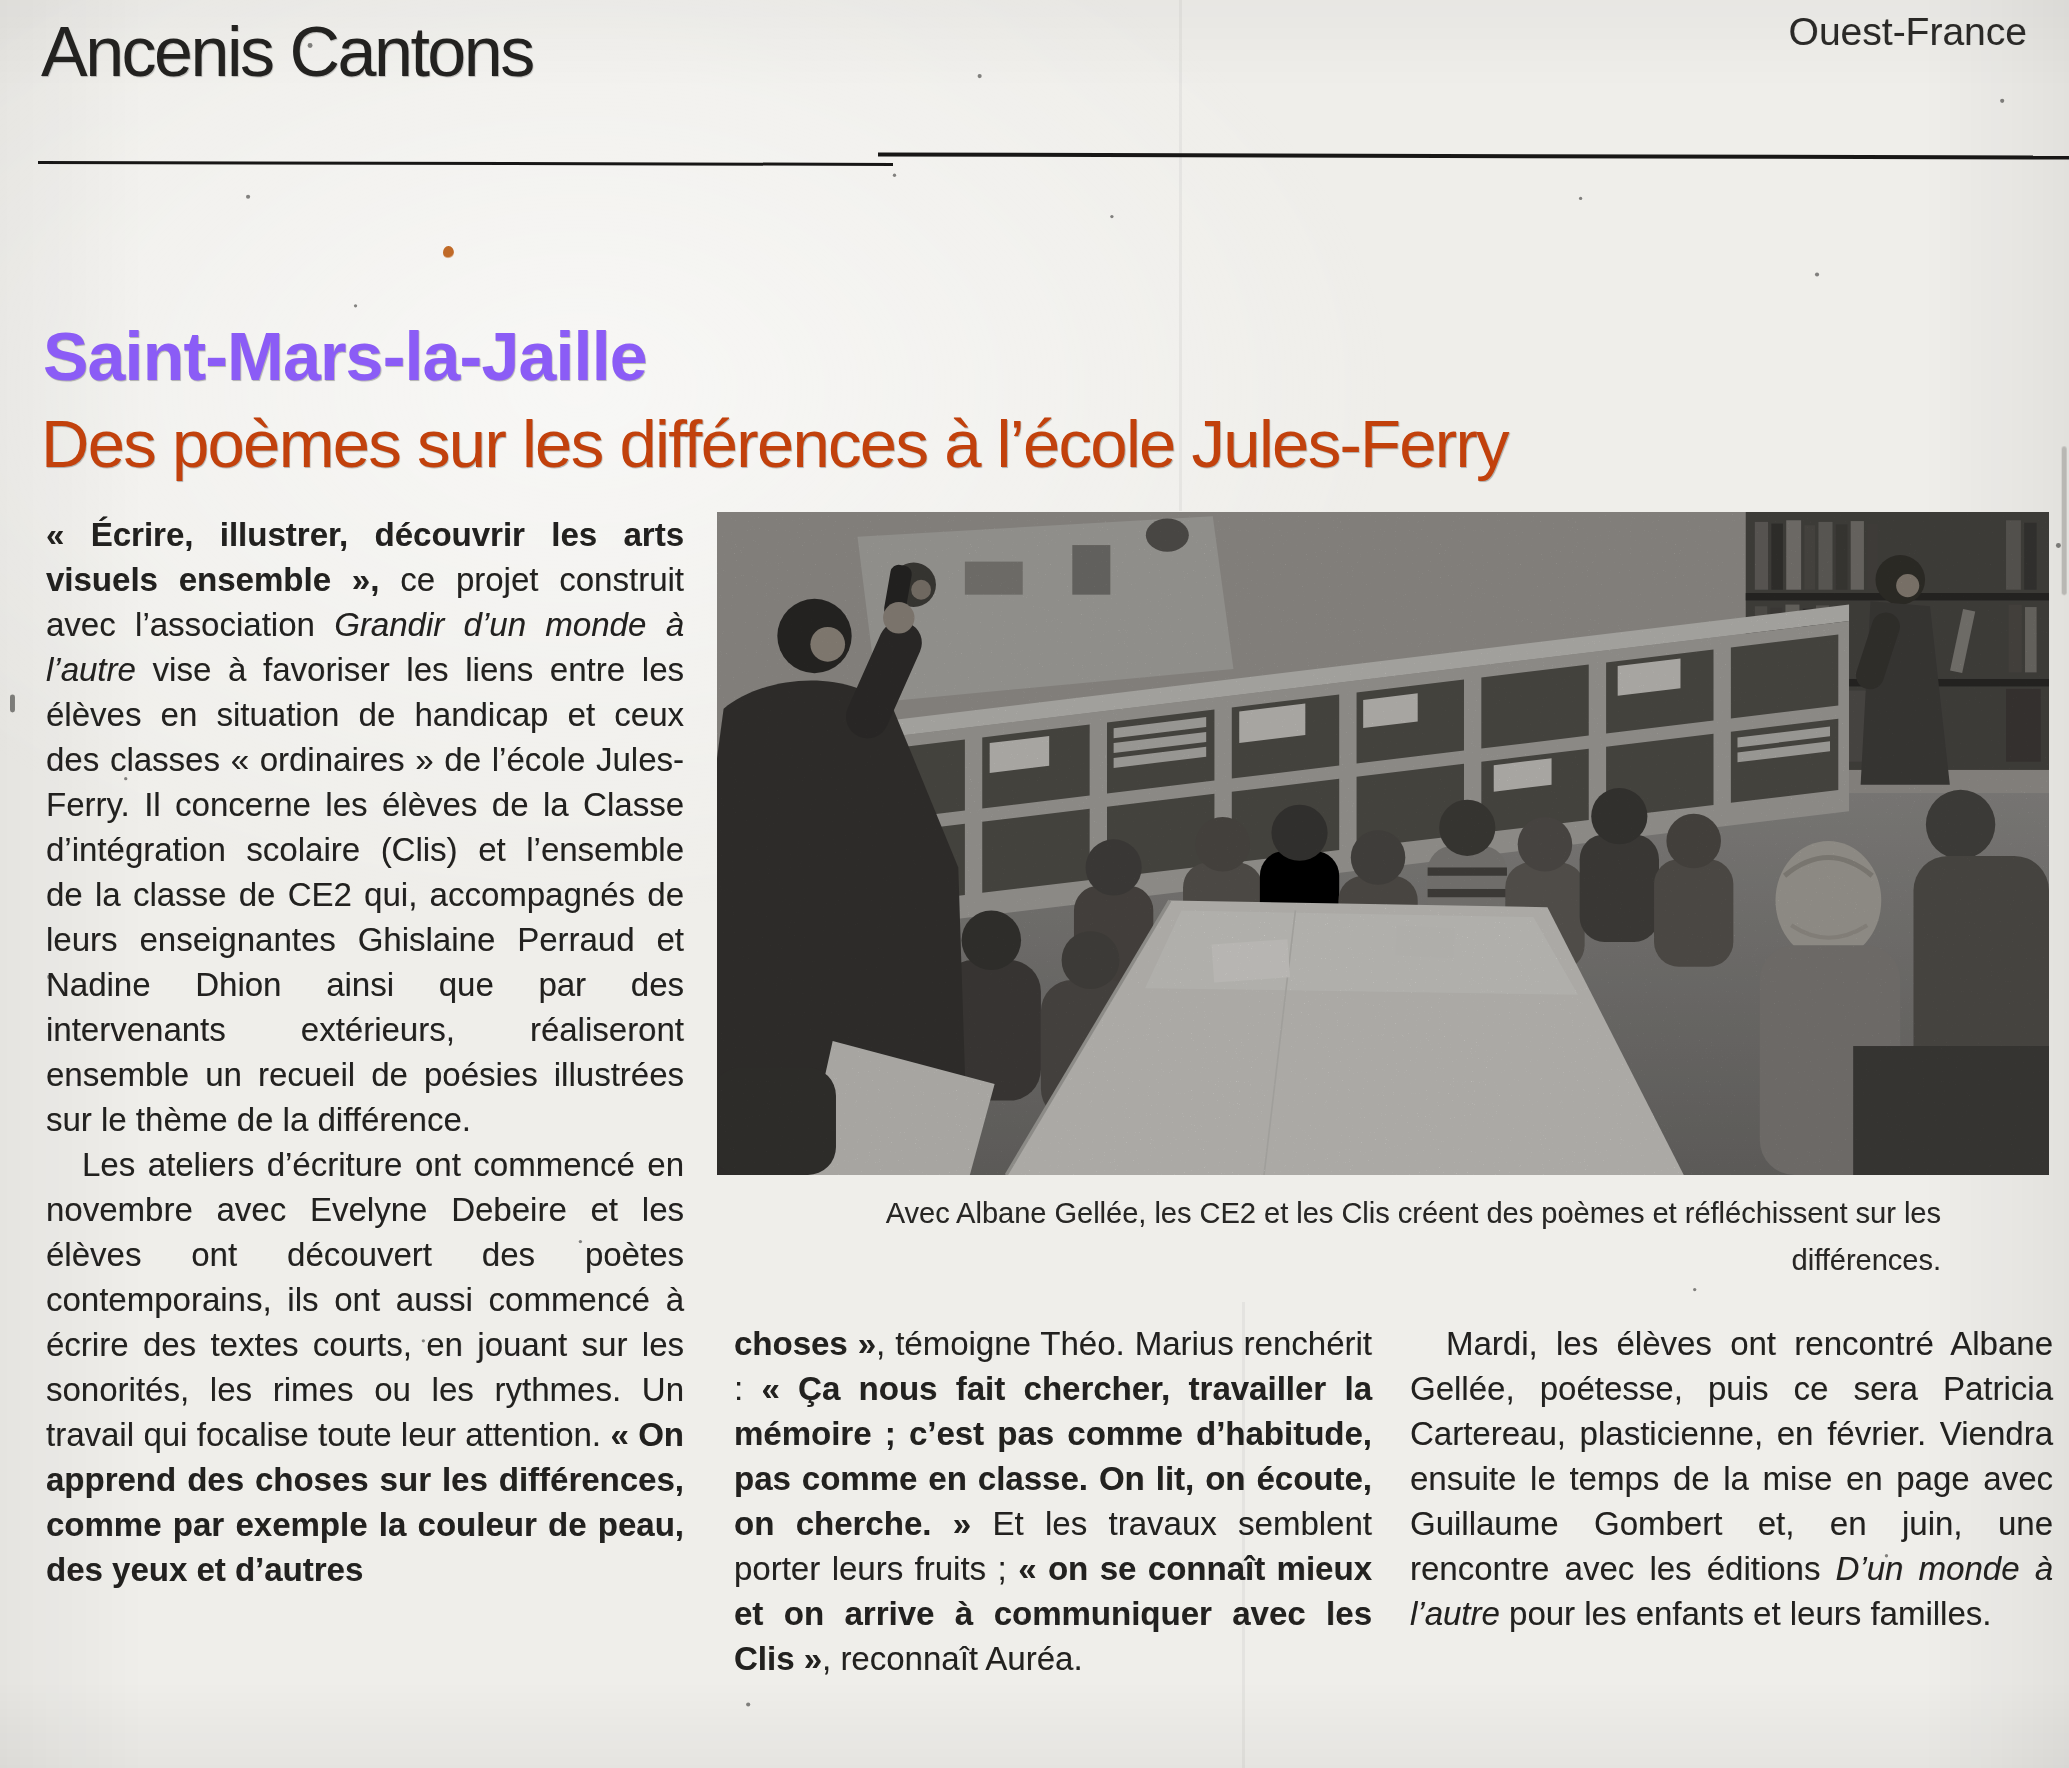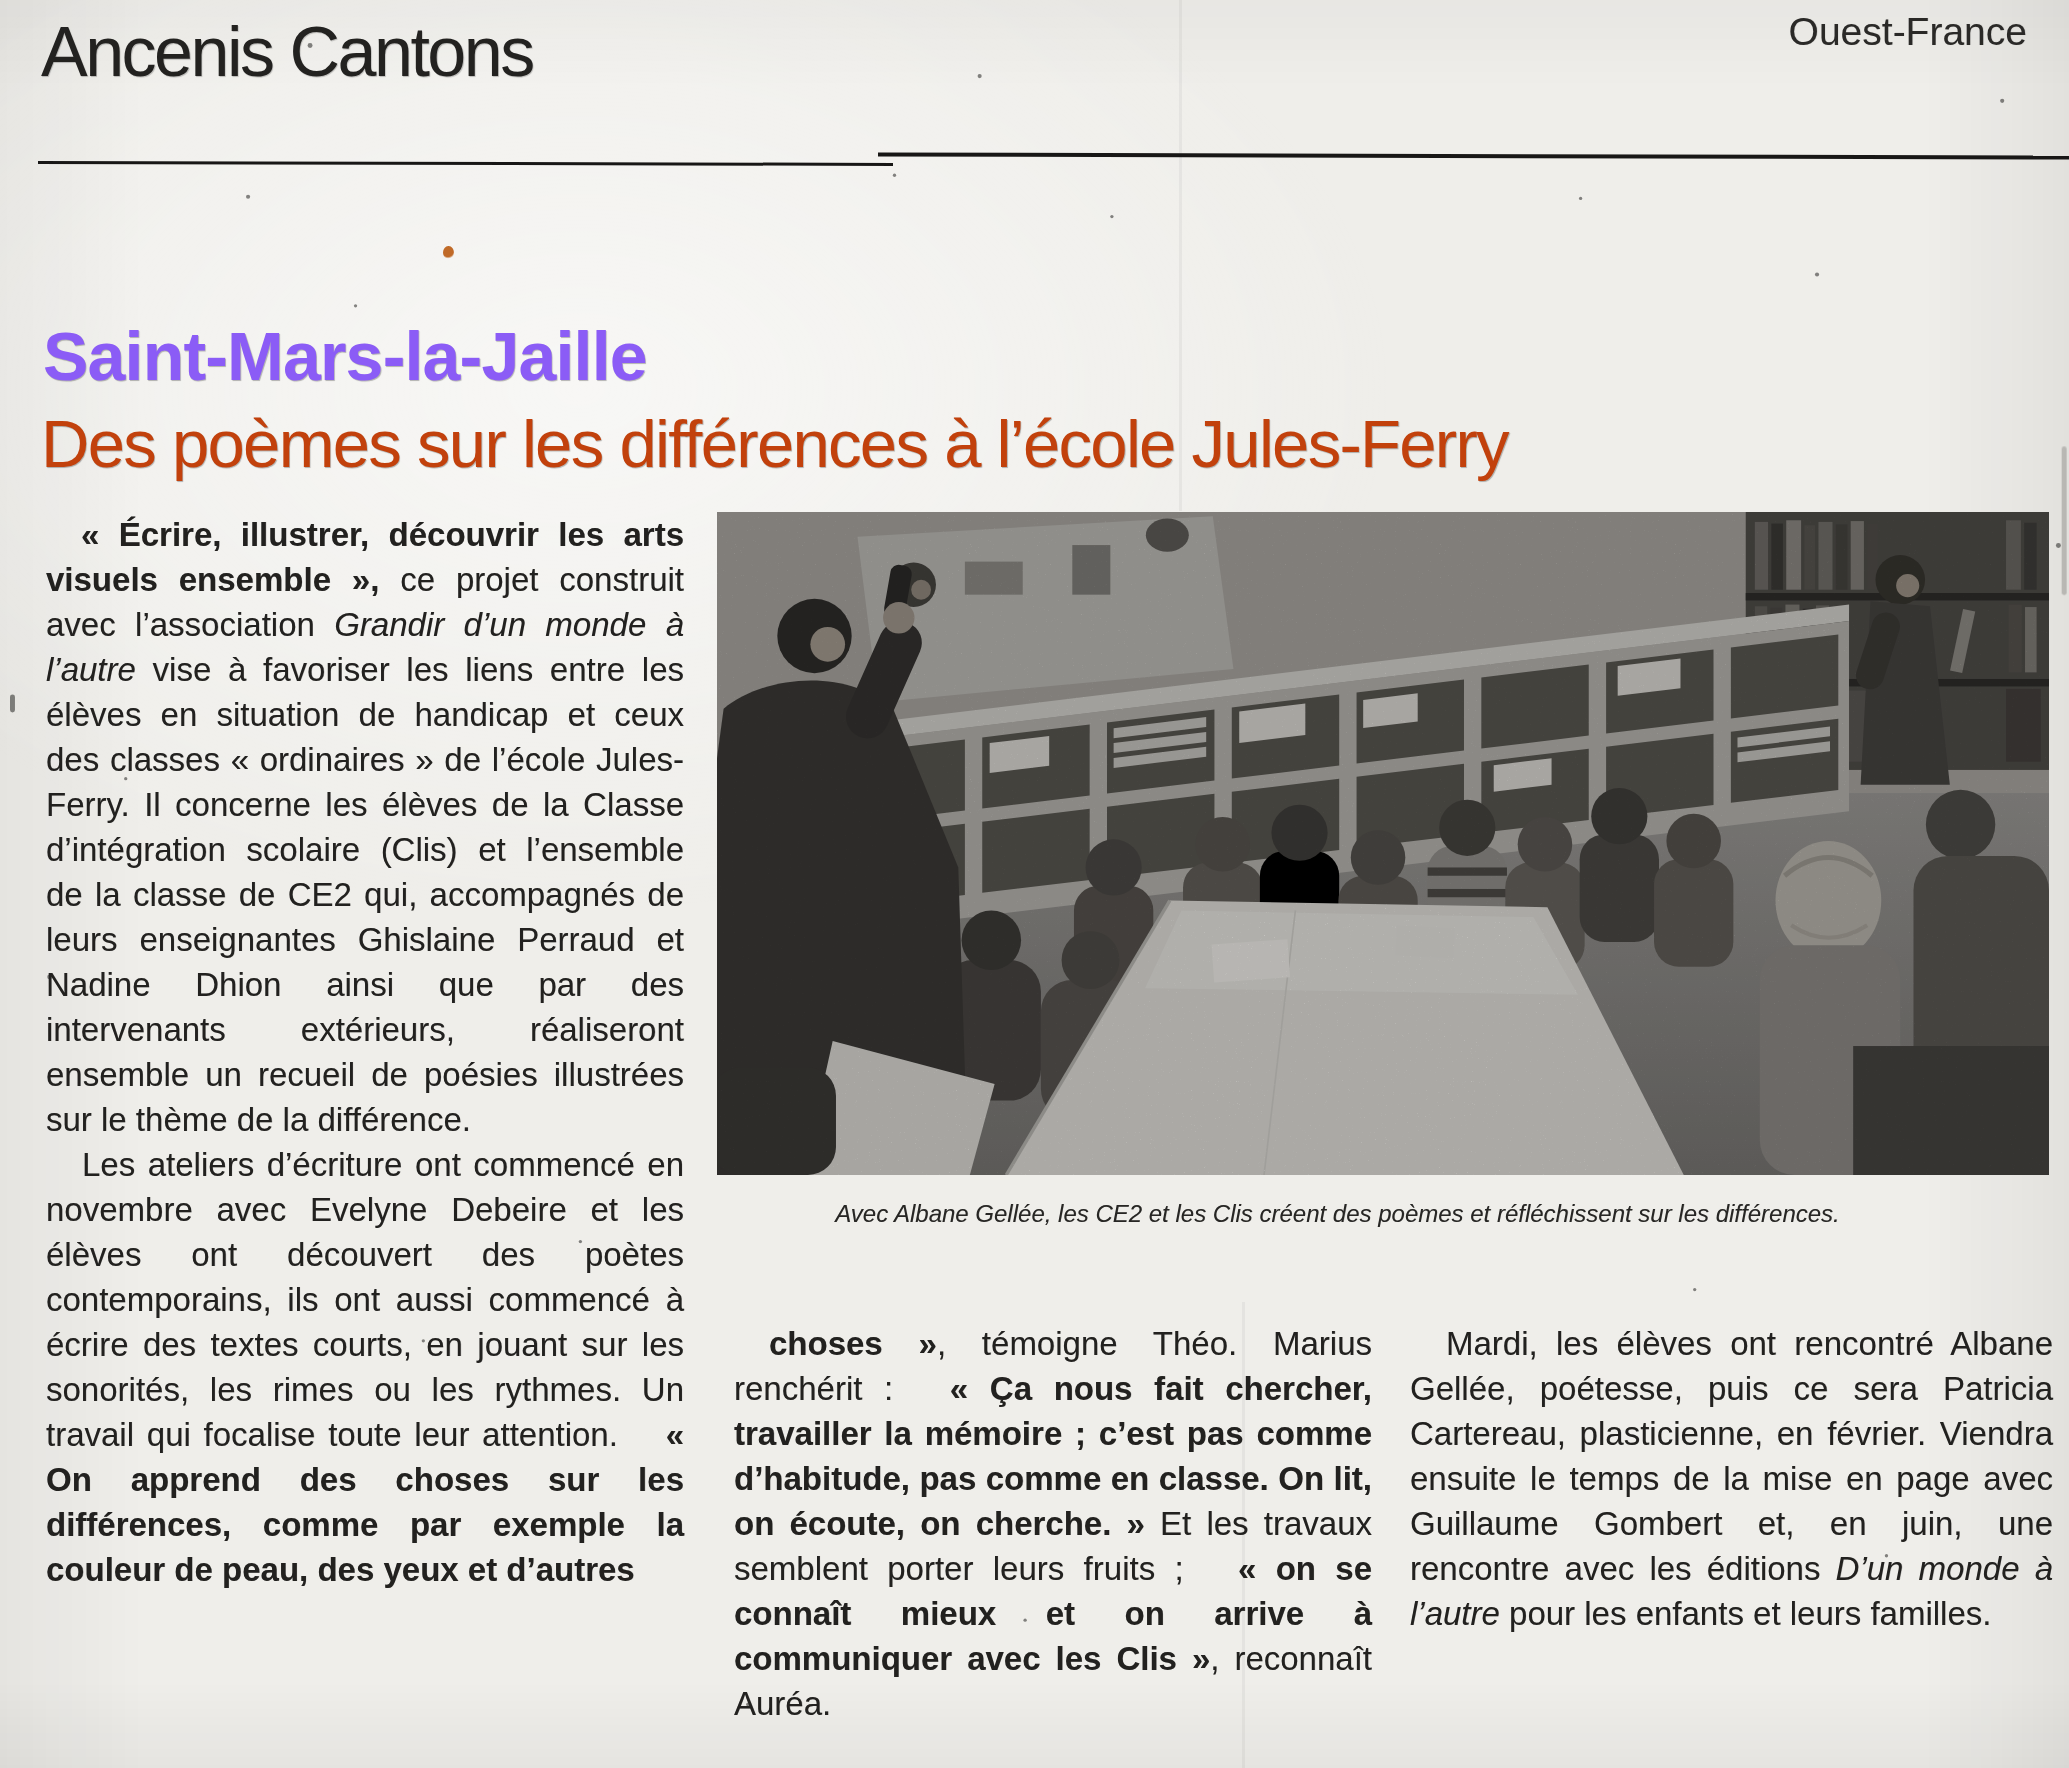--- a/index.html
+++ b/index.html
@@ -31,30 +31,30 @@
   .headline{
     left:41px;top:405px;font-size:67px;font-weight:400;letter-spacing:-1.7px;color:#c2410c;
     text-shadow:0.8px 0.8px 0.8px rgba(25,25,25,.3);white-space:nowrap;
   }
   .col{
     font-size:33px;line-height:45px;text-align:justify;color:#22211f;
     text-shadow:0.3px 0.3px 0.6px rgba(25,25,25,.28);
   }
   .col p{margin:0;}
   .col p.indent{text-indent:36px;}
-  .bold{font-weight:700;margin-left:35px;}
+  .bold{font-weight:700;}
   .italic{font-style:italic;}
   #col1{left:46px;top:512px;width:638px;}
   #col2{left:734px;top:1321px;width:638px;}
   #col3{left:1410px;top:1321px;width:643px;}
   .photo-frame{left:717px;top:512px;width:1332px;height:663px;}
   .photo-frame svg{display:block;width:100%;height:100%;}
   .caption{
-    left:734px;top:1190px;width:1207px;font-size:24px;line-height:47px;font-style:italic;
-    color:#272624;text-shadow:0.3px 0.3px 0.6px rgba(25,25,25,.25);text-align:center;
+    left:734px;top:1190px;width:1207px;font-size:29px;line-height:47px;
+    color:#272624;text-shadow:0.3px 0.3px 0.6px rgba(25,25,25,.25);text-align:right;
   }
   .fold-line{left:1179px;top:0;width:2.5px;height:511px;background:rgba(40,38,34,.05);}
   .fold-line2{left:1242px;top:1302px;width:2.5px;height:467px;background:rgba(40,38,34,.05);}
   .ink-speck{
     left:443px;top:246px;width:10.7px;height:13.2px;border-radius:50%;
     background:radial-gradient(circle at 45% 40%, #c06a28 0 55%, rgba(192,106,40,0) 75%);
   }
   .speckle-layer{left:0;top:0;width:2070px;height:1769px;pointer-events:none;}
 </style>
 </head>

